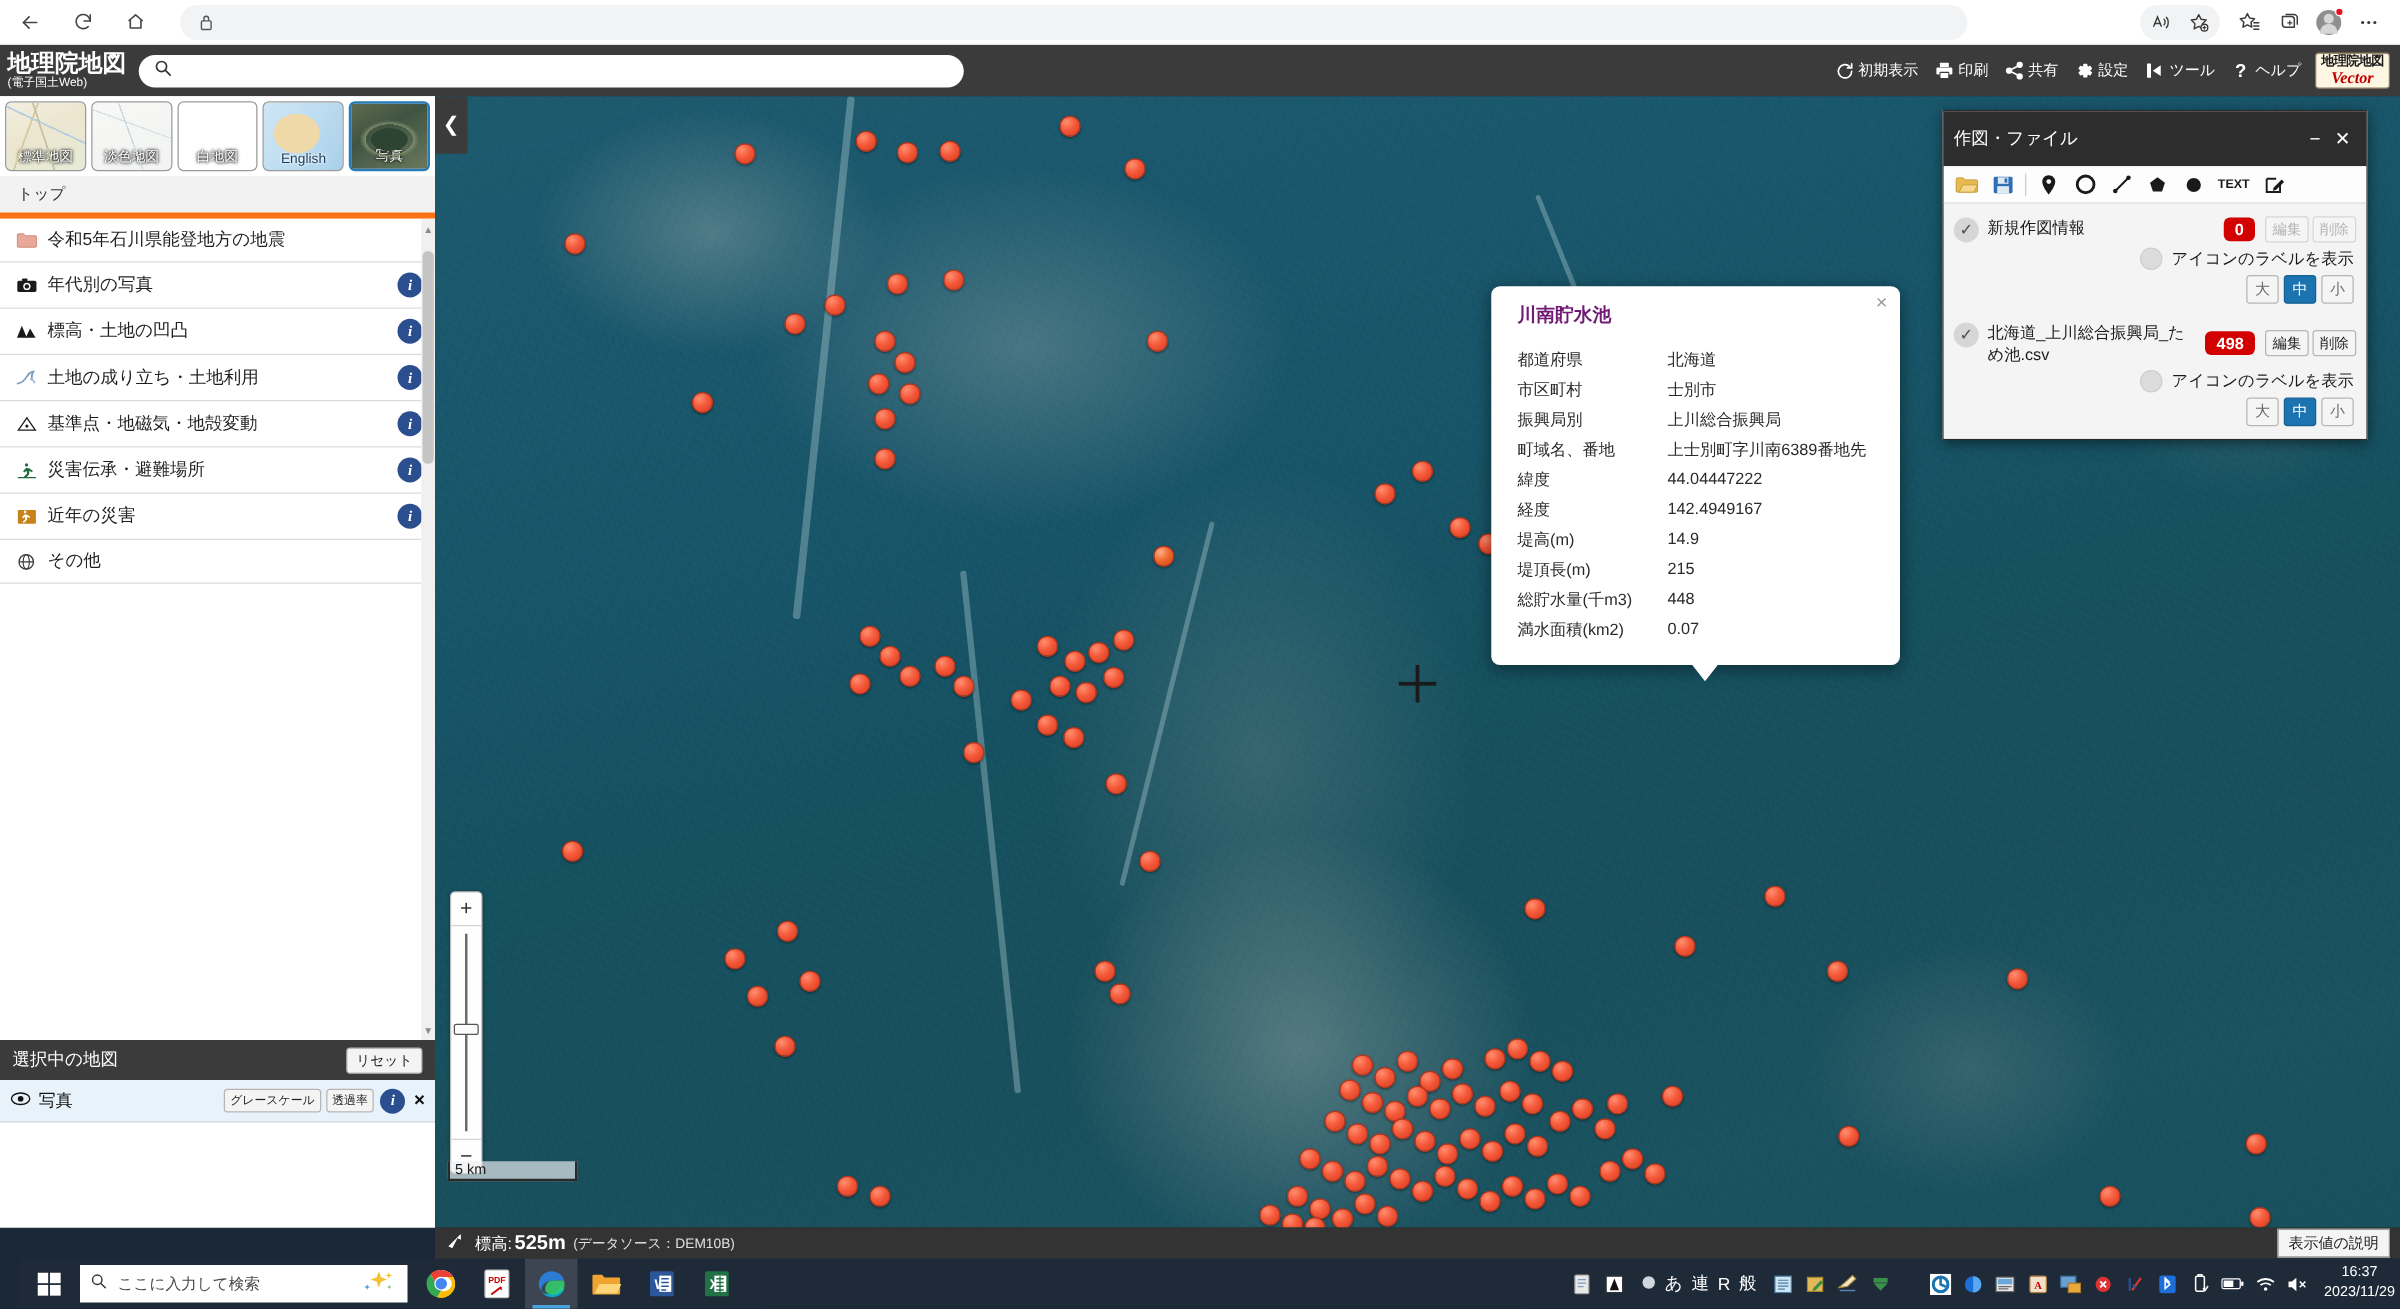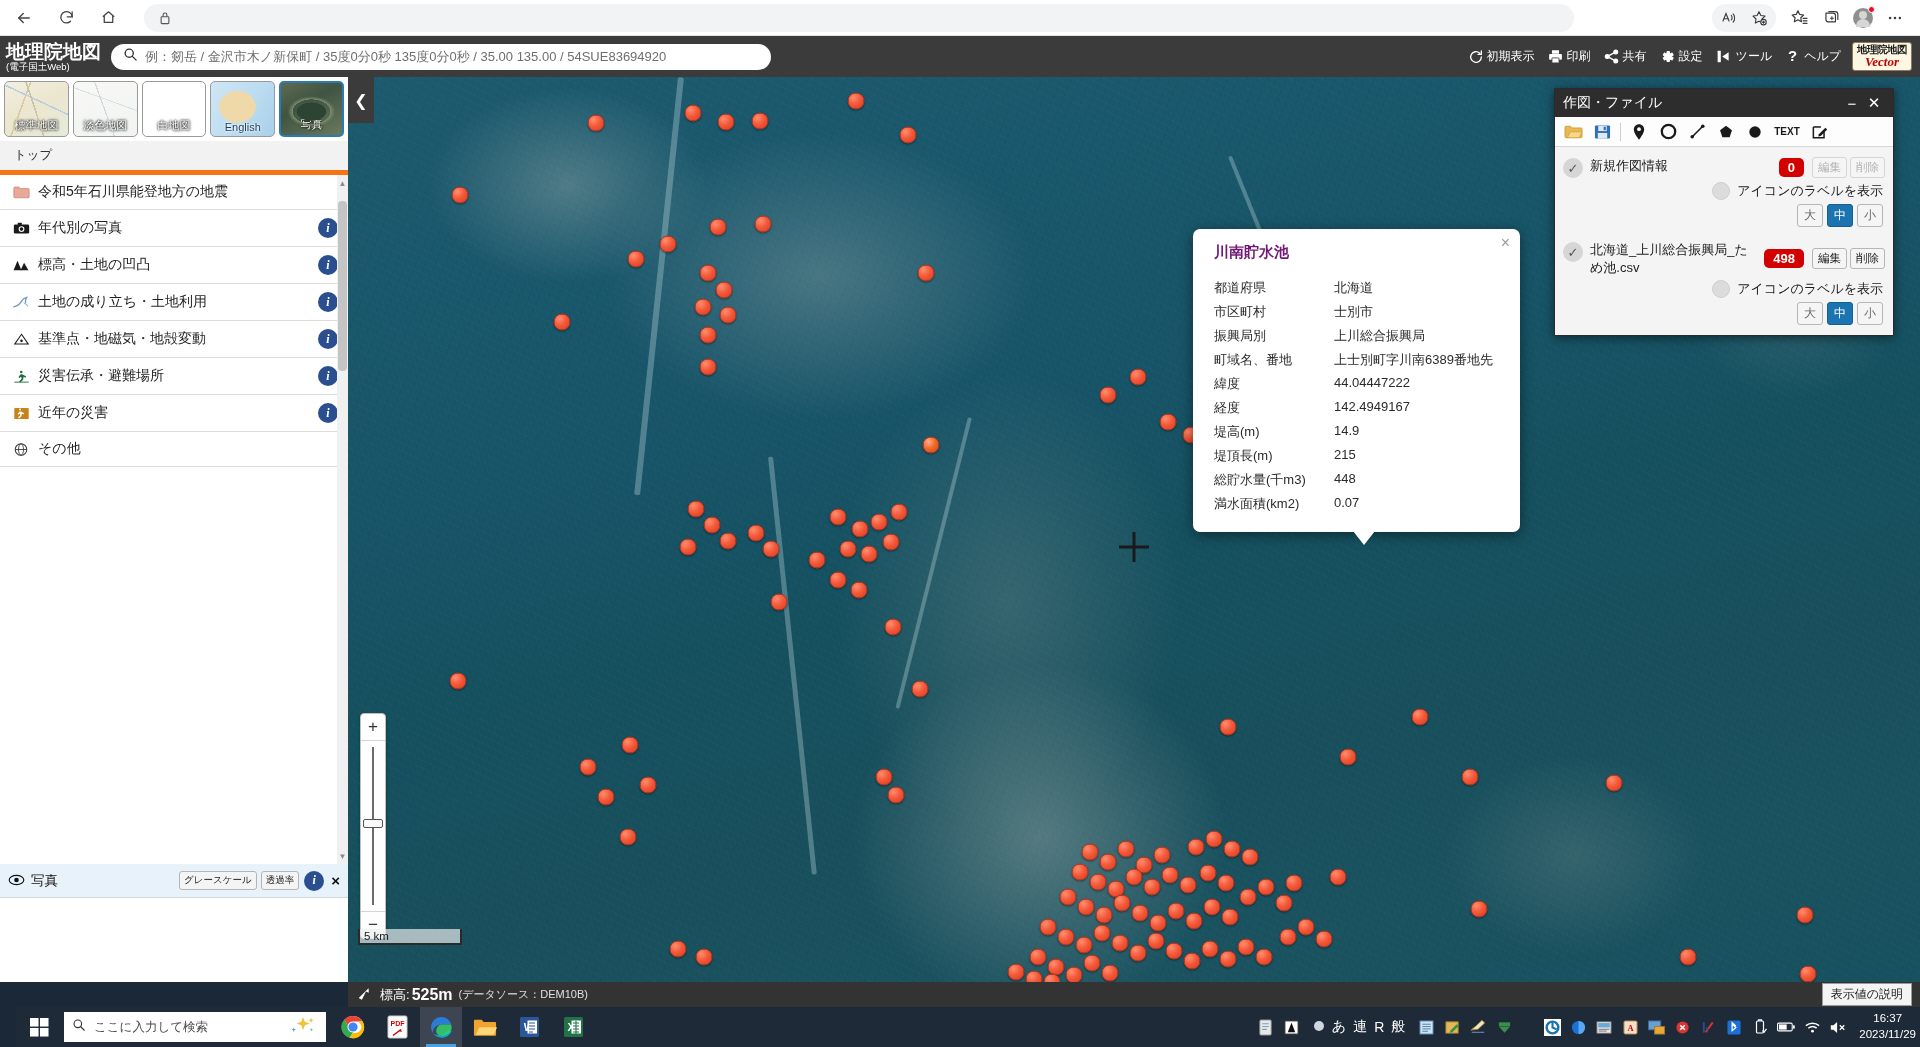--- a/index.html
+++ b/index.html
@@ -265,21 +265,21 @@
   .popup-table td.k { width: 125px; padding-left: 5px; white-space: nowrap; }
   .popup-table td.v { white-space: nowrap; }
 
   
   .drawpanel {
     position: absolute; left: 1554px; top: 88px; width: 340px;
     background: #f7f7f7; border: 1px solid #2a2a2a; z-index: 60;
     box-shadow: 0 2px 10px rgba(0,0,0,0.5);
   }
   .dp-head {
-    background: #2d2d2d; color: #fff; font-size: 14px; height: 28px;
+    background: #2d2d2d; color: #fff; font-size: 14px; height: 44px;
     display: flex; align-items: center; padding: 0 8px;
   }
   .dp-head .t { flex: 1 1 auto; }
   .dp-head .b { width: 22px; text-align: center; cursor: pointer; font-size: 15px; }
   .dp-toolbar {
     display: flex; align-items: center; height: 30px; background: #fdfdfd;
     border-bottom: 1px solid #d6d6d6; padding: 0 4px; gap: 1px;
   }
   .dp-tool { width: 28px; height: 26px; display: flex; align-items: center; justify-content: center; cursor: pointer; }
   .dp-sep { width: 1px; height: 18px; background: #cccccc; margin: 0 3px; }
@@ -431,21 +431,20 @@
       <div class="l1">地理院地図</div>
       <div class="l2">(電子国土Web)</div>
     </div>
     <div class="gsi-search">
       <span class="mag">
         <svg width="15" height="15" viewBox="0 0 20 20" fill="none" stroke="#333" stroke-width="1.8" stroke-linecap="round">
             <circle cx="8.3" cy="8.3" r="5.4"></circle>
             <path d="M12.5 12.5l5 5"></path>
           </svg>
       </span>
-      <span class="ph">例：剱岳 / 金沢市木ノ新保町 / 35度0分0秒 135度0分0秒 / 35.00 135.00 / 54SUE83694920</span>
     </div>
     <div class="gsi-tools">
 
       <div class="gsi-tool">
         <span>
           <svg width="16" height="16" viewBox="0 0 24 24" fill="none" stroke="#fff" stroke-width="2" stroke-linecap="round">
               <path d="M20 12a8 8 0 1 1-2.4-5.7"></path>
               <path d="M20 3v5h-5"></path>
             </svg>
         </span>
@@ -626,20 +625,24 @@
         <span class="sb-label">その他</span>
       </div>
 
       <div class="scroll-rail">
         <div class="scroll-arrow" style="top:2px;">▲</div>
         <div class="scroll-thumb"></div>
         <div class="scroll-arrow" style="bottom:2px;">▼</div>
       </div>
     </div>
 
+    <div class="sb-sel-head">
+      <span>選択中の地図</span>
+      <span class="reset-btn">リセット</span>
+    </div>
     <div class="sb-sel-body">
       <div class="sel-row">
         <span>
           <svg width="17" height="12" viewBox="0 0 20 14">
               <ellipse cx="10" cy="7" rx="8.6" ry="5.4" fill="none" stroke="#111" stroke-width="1.3"></ellipse>
               <circle cx="10" cy="7" r="2.7" fill="#111"></circle>
             </svg>
         </span>
         <span class="sel-name">写真</span>
         <span class="mini-btn">グレースケール</span>

